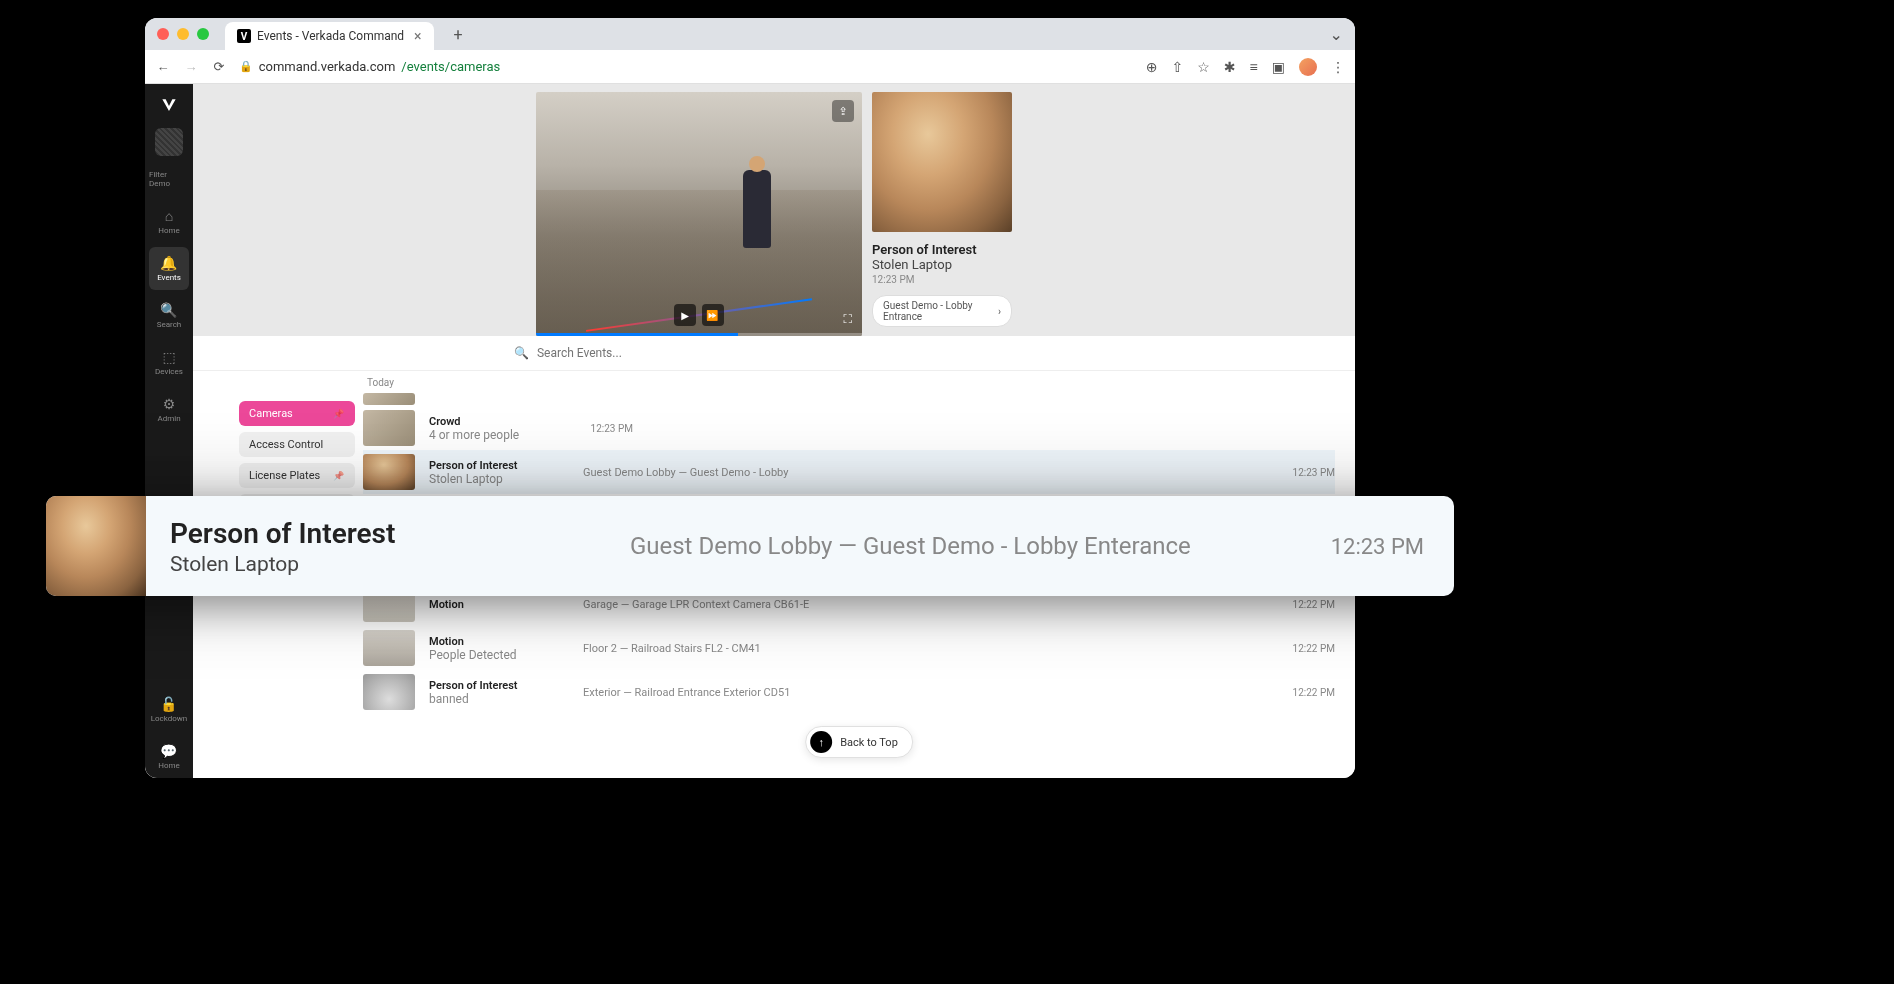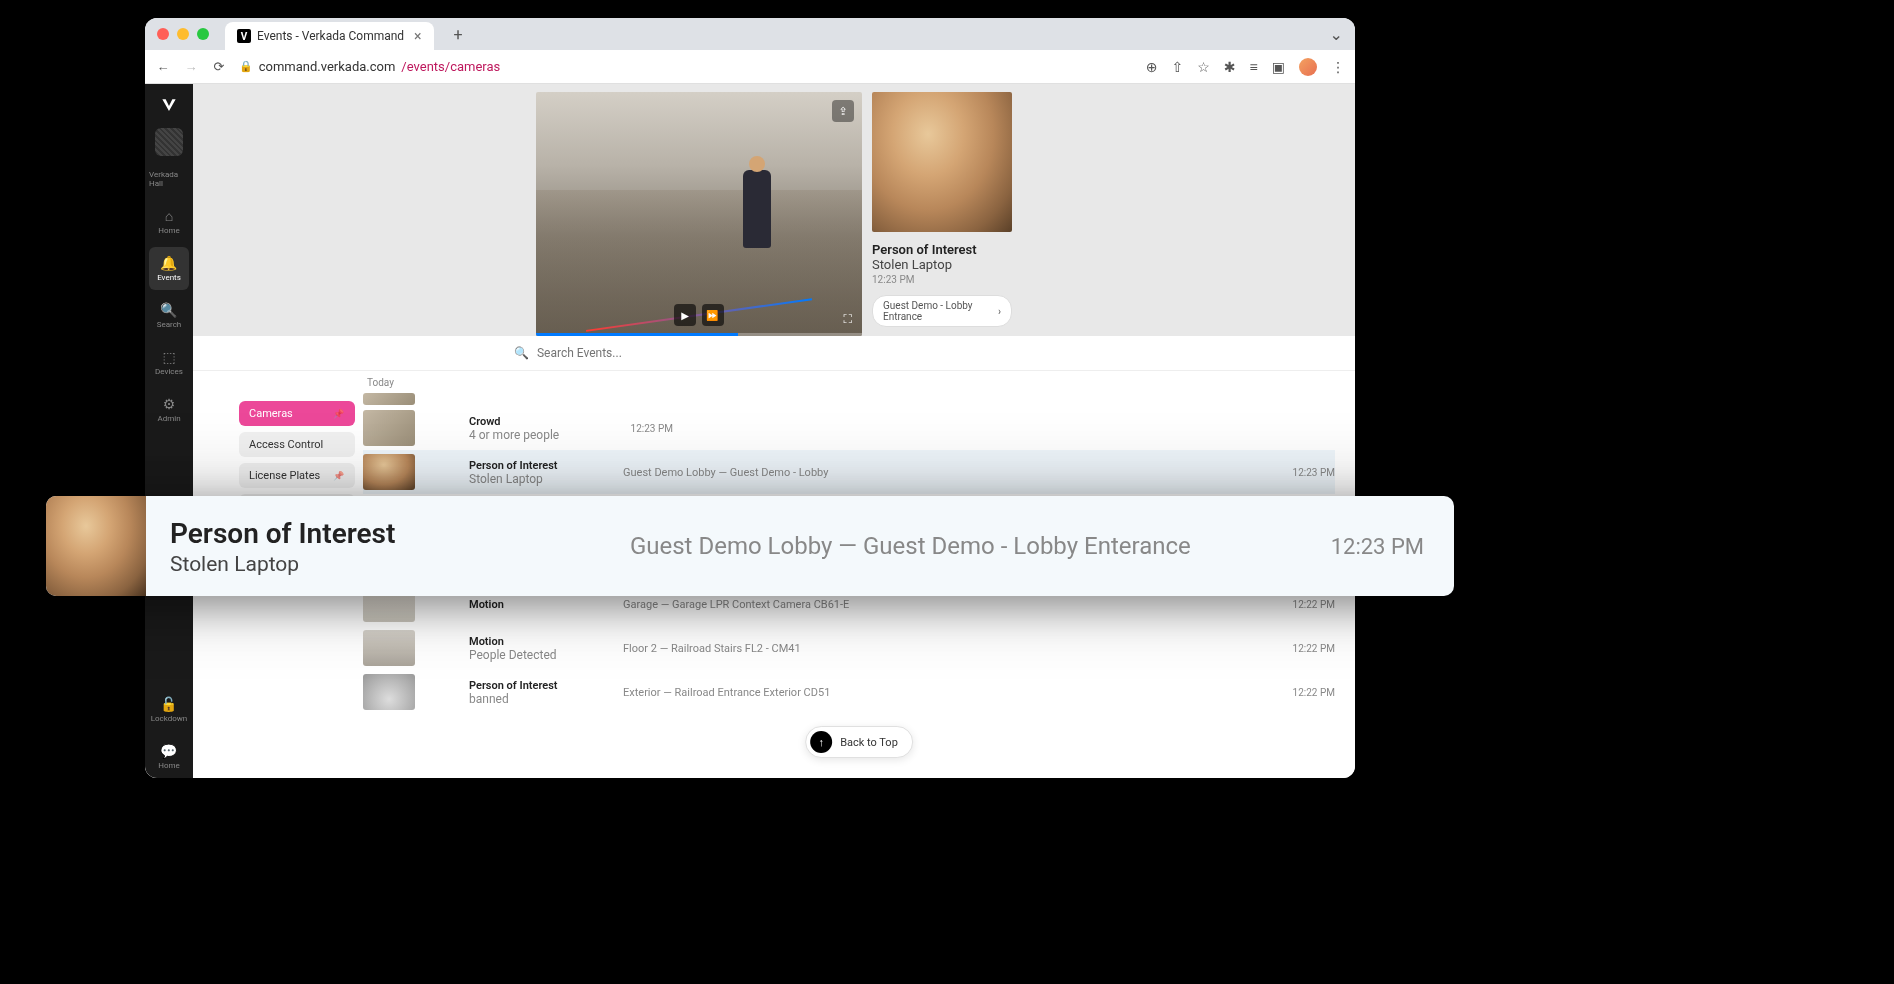--- a/index.html
+++ b/index.html
@@ -19,21 +19,21 @@
 .tab-close { color: #777; cursor: pointer; font-size: 14px; margin-left: 4px; }
 .tab-add { color: #555; font-size: 16px; margin-left: 12px; cursor: pointer; }
 .tab-dropdown { position: absolute; right: 12px; color: #555; }
 
 .url-bar { height: 34px; background: #fff; border-bottom: 1px solid #e0e0e0; display: flex; align-items: center; padding: 0 10px; gap: 12px; font-size: 13px; color: #333; }
 .nav-arrow { color: #555; cursor: pointer; width: 16px; text-align: center; }
 .nav-arrow.disabled { color: #bbb; }
 .url-text { flex: 1; display: flex; align-items: center; gap: 6px; }
 .lock-icon { color: #555; font-size: 11px; }
 .url-domain { color: #333; }
-.url-path { color: #be185d; }
+.url-path { color: #15803d; }
 .browser-actions { display: flex; gap: 14px; align-items: center; color: #555; font-size: 14px; }
 .avatar-tiny { width: 18px; height: 18px; border-radius: 50%; background: linear-gradient(135deg,#f4a261,#e76f51); }
 
 .app-content { flex: 1; display: flex; overflow: hidden; background: #fff; }
 
 
 .sidebar { width: 48px; background: #1a1a1a; display: flex; flex-direction: column; align-items: center; padding-top: 12px; gap: 4px; }
 .sidebar-logo { width: 20px; height: 20px; margin-bottom: 8px; }
 .sidebar-logo svg { width: 100%; height: 100%; }
 .sidebar-item { width: 40px; display: flex; flex-direction: column; align-items: center; gap: 2px; padding: 8px 0; cursor: pointer; border-radius: 6px; color: #888; }
@@ -83,21 +83,21 @@
 .events { flex: 1; overflow-y: auto; padding-right: 20px; position: relative; }
 .events-header { font-size: 10px; color: #888; padding: 6px 0 4px 4px; }
 .event-row { display: flex; align-items: center; gap: 14px; padding: 4px 0; cursor: pointer; }
 .event-row.highlighted { background: #eef5fa; }
 .event-thumb { width: 52px; height: 36px; background: linear-gradient(135deg,#c4b8a4,#9a8e78); border-radius: 3px; flex-shrink: 0; }
 .event-thumb.face { background: radial-gradient(ellipse at 40% 30%,#e8c89a,#b8875a 55%,#5a4028); }
 .event-thumb.stairs { background: linear-gradient(180deg,#d8d4cc,#aaa49a); }
 .event-thumb.garage { background: linear-gradient(180deg,#e8e4dc,#c8c4ba); }
 .event-thumb.ext { background: linear-gradient(135deg,#a8c8d8,#7898a8); }
 .event-thumb.dome { background: radial-gradient(circle at 50% 70%,#ddd,#999); }
-.event-info { width: 140px; margin-left: 40px; }
+.event-info { width: 140px; }
 .event-title { font-size: 11px; font-weight: 600; color: #222; }
 .event-sub { font-size: 12px; color: #888; }
 .event-loc { flex: 1; font-size: 11px; color: #888; white-space: nowrap; overflow: hidden; text-overflow: ellipsis; }
 .event-time { font-size: 10px; color: #888; width: 50px; text-align: right; }
 
 .back-to-top { position: absolute; left: 50%; bottom: 20px; transform: translateX(-50%); background: #fff; border: 1px solid #e0e0e0; border-radius: 20px; padding: 4px 14px 4px 4px; display: flex; align-items: center; gap: 8px; font-size: 11px; color: #333; cursor: pointer; box-shadow: 0 2px 8px rgba(0,0,0,0.1); }
 .btt-circle { width: 22px; height: 22px; background: #000; border-radius: 50%; color: #fff; display: flex; align-items: center; justify-content: center; font-size: 11px; }
 
 
 .overlay-card { position: absolute; left: 46px; top: 496px; width: 1408px; height: 100px; background: #f4f9fc; border-radius: 10px; box-shadow: 0 10px 40px rgba(0,0,0,0.35), 0 0 80px rgba(0,0,0,0.25); display: flex; align-items: center; padding: 0 30px 0 0; gap: 24px; }
@@ -152,21 +152,21 @@
   <div class="app-content">
 
     <div class="sidebar">
       <div class="sidebar-logo">
         <svg viewBox="0 0 24 24">
             <path d="M4 4 L12 18 L20 4 L16 4 L12 12 L8 4 Z" fill="#fff"></path>
           </svg>
       </div>
       <div class="sidebar-org"></div>
       <div class="sidebar-item">
-          <span class="label">Verkada Hall</span>
+          <span class="label">Filter Demo</span>
         </div>
       <div class="sidebar-item">
         <span class="icon">⌂</span>
         <span class="label">Home</span>
       </div>
       <div class="sidebar-item active">
         <span class="icon">🔔</span>
         <span class="label">Events</span>
       </div>
       <div class="sidebar-item">

